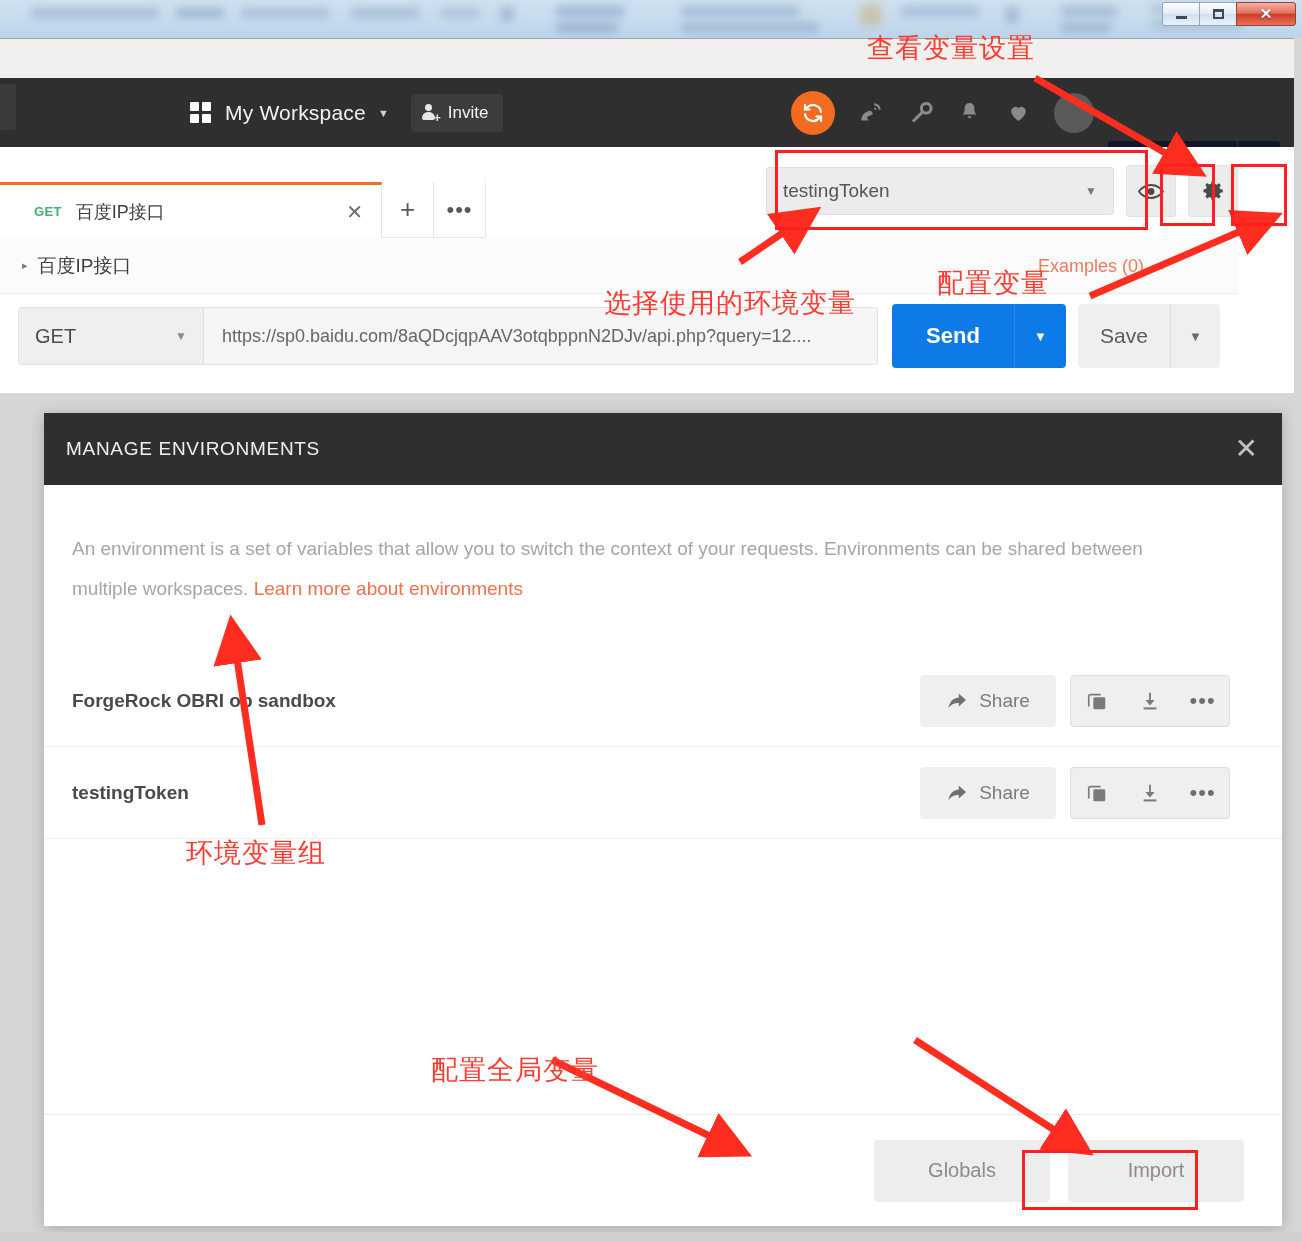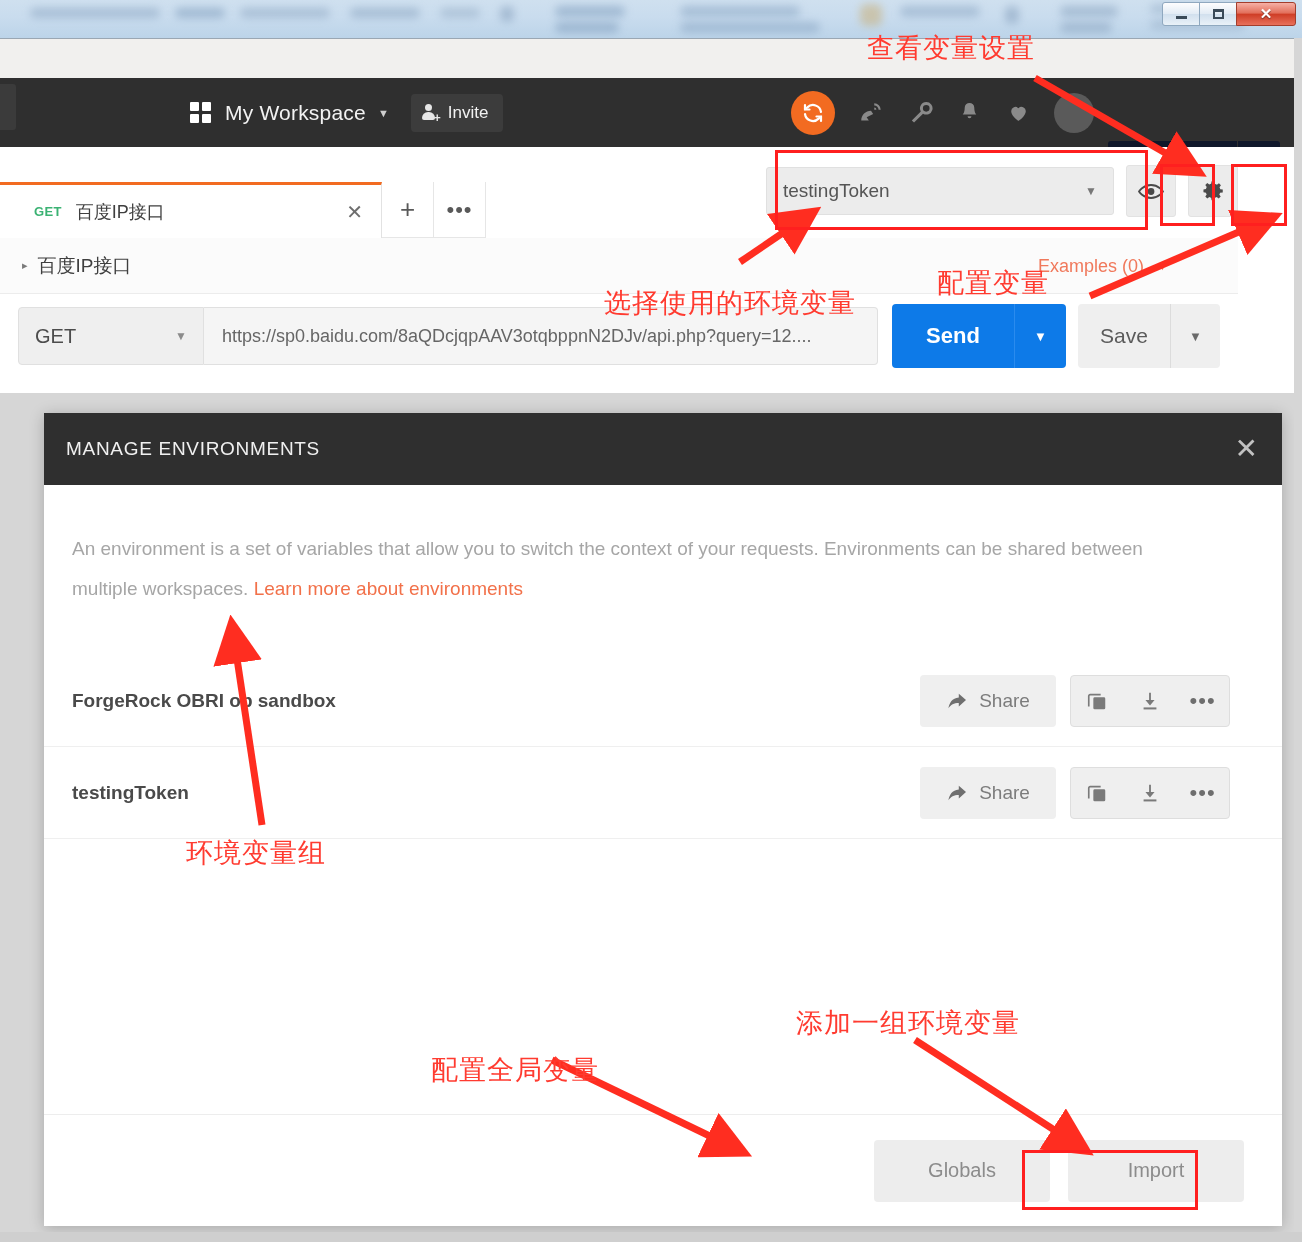--- a/index.html
+++ b/index.html
@@ -494,21 +494,20 @@
       <line x1="552" y1="1060" x2="718" y2="1140" stroke="#ff2d20" stroke-width="7" marker-end="url(#ah)"></line>
 
       <line x1="915" y1="1040" x2="1062" y2="1135" stroke="#ff2d20" stroke-width="7" marker-end="url(#ah)"></line>
     </svg>
 
     <div class="anno-text" style="left:867px; top:30px;">查看变量设置</div>
     <div class="anno-text" style="left:604px; top:285px;">选择使用的环境变量</div>
     <div class="anno-text" style="left:937px; top:265px;">配置变量</div>
     <div class="anno-text" style="left:186px; top:835px;">环境变量组</div>
     <div class="anno-text" style="left:431px; top:1052px;font-family:Liberation Serif, serif;">配置全局变量</div>
-    <div class="anno-text" style="left:796px; top:1005px;">添加一组环境变量</div>
 
     <div class="hl-box" style="left:775px; top:150px; width:373px; height:80px;"></div>
     <div class="hl-box" style="left:1160px; top:164px; width:55px; height:62px;"></div>
     <div class="hl-box" style="left:1231px; top:164px; width:56px; height:62px;"></div>
     <div class="hl-box" style="left:1022px; top:1150px; width:176px; height:60px;"></div>
   </div>
 
 </div>
 
 </body></html>

